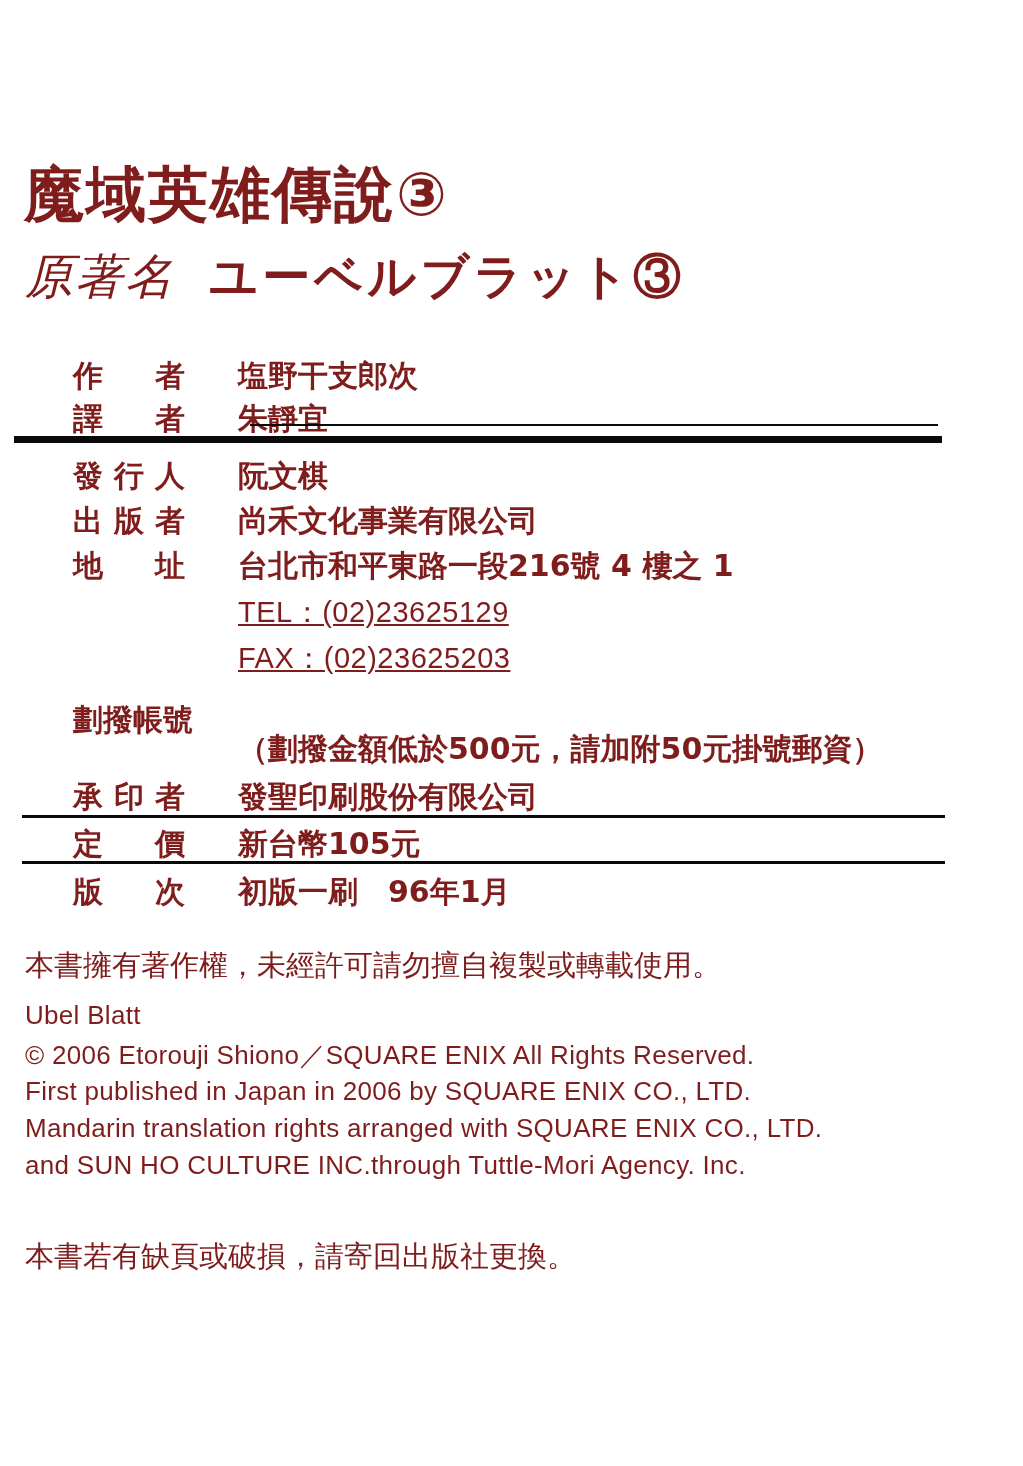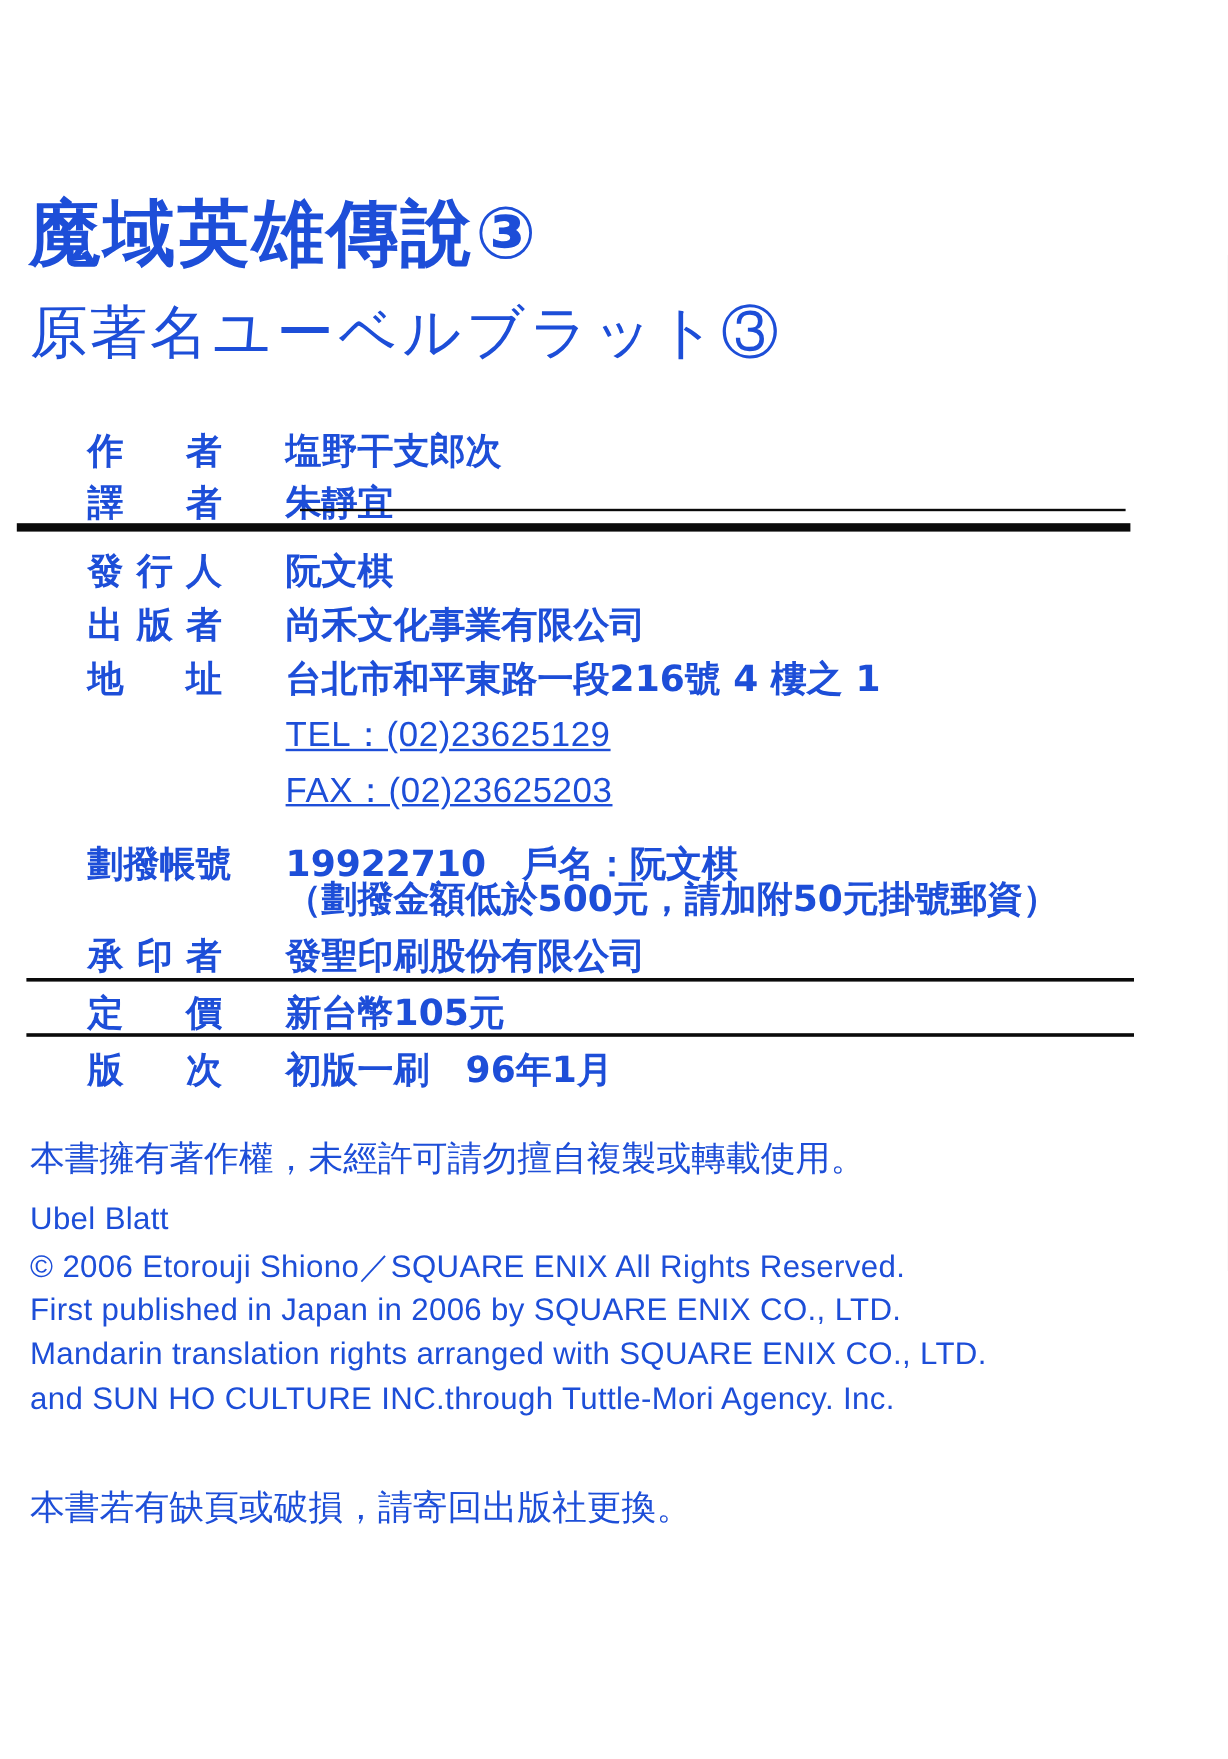--- a/index.html
+++ b/index.html
@@ -6,21 +6,21 @@
   body {
     background: #e8e8e8;
     font-family: "DejaVu Sans", sans-serif;
   }
   .page {
     position: relative;
     width: 1023px;
     height: 1466px;
     margin: 0 auto;
     background: #ffffff;
-    color: #1d4ed8;
+    color: #7f1d1d;
     overflow: hidden;
   }
   .book-title {
     position: absolute;
     left: 24px;
     top: 155px;
     font-size: 60px;
     font-weight: 700;
     letter-spacing: 2px;
     font-family: "DejaVu Sans", sans-serif;
@@ -28,22 +28,22 @@
   }
   .subtitle {
     position: absolute;
     left: 25px;
     top: 245px;
     font-size: 48px;
     font-weight: 400;
     font-family: "DejaVu Serif", serif;
     white-space: nowrap;
   }
-  .subtitle .orig-label { letter-spacing: 2px; }
-  .subtitle .orig-value { margin-left: 2px; letter-spacing: 4px; }
+  .subtitle .orig-label { letter-spacing: 2px; font-style: italic; }
+  .subtitle .orig-value { margin-left: 34px; letter-spacing: 4px; font-weight: bold; }
 
   .row {
     position: absolute;
     left: 25px;
     width: 950px;
     height: 36px;
     font-size: 30px;
     font-weight: 700;
     white-space: nowrap;
     margin-left: 48px;
@@ -140,21 +140,20 @@
   <div class="row latin" style="top:593px">
     <span class="lbl"></span>
     <span class="val">TEL：(02)23625129</span>
   </div>
   <div class="row latin" style="top:639px">
     <span class="lbl"></span>
     <span class="val">FAX：(02)23625203</span>
   </div>
   <div class="row" style="top:700px">
     <span class="lbl">劃撥帳號</span>
-    <span class="val">19922710　戶名：阮文棋</span>
   </div>
   <div class="row" style="top:729px">
     <span class="lbl"></span>
     <span class="val">（劃撥金額低於500元，請加附50元掛號郵資）</span>
   </div>
   <div class="row" style="top:777px">
     <span class="lbl">承印者</span>
     <span class="val">發聖印刷股份有限公司</span>
   </div>
 

